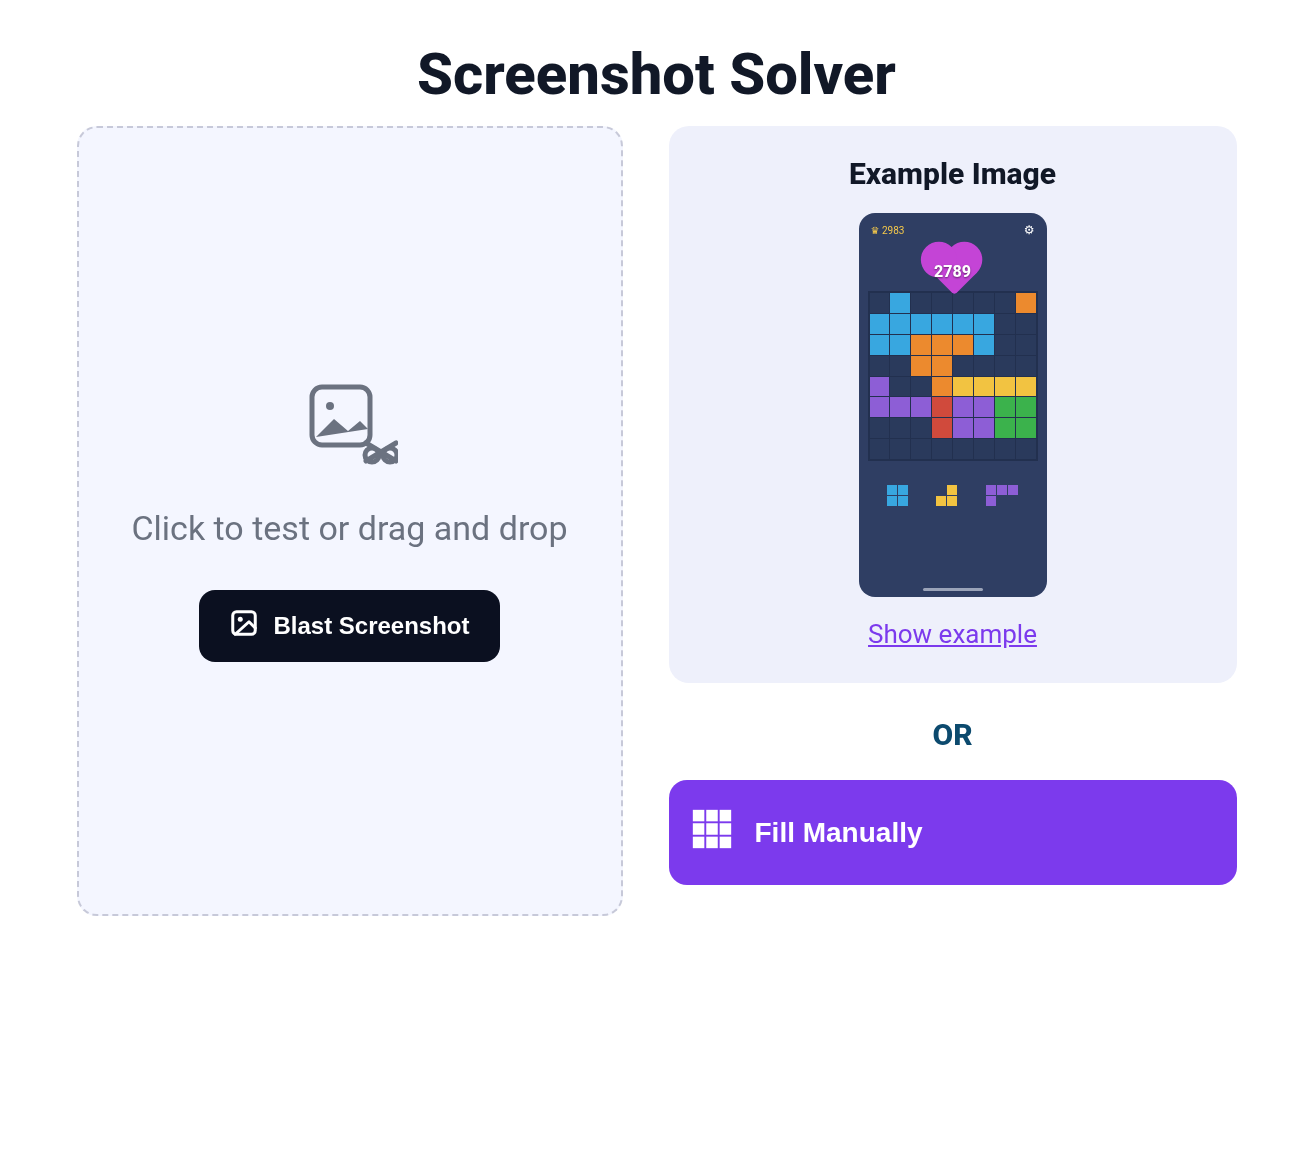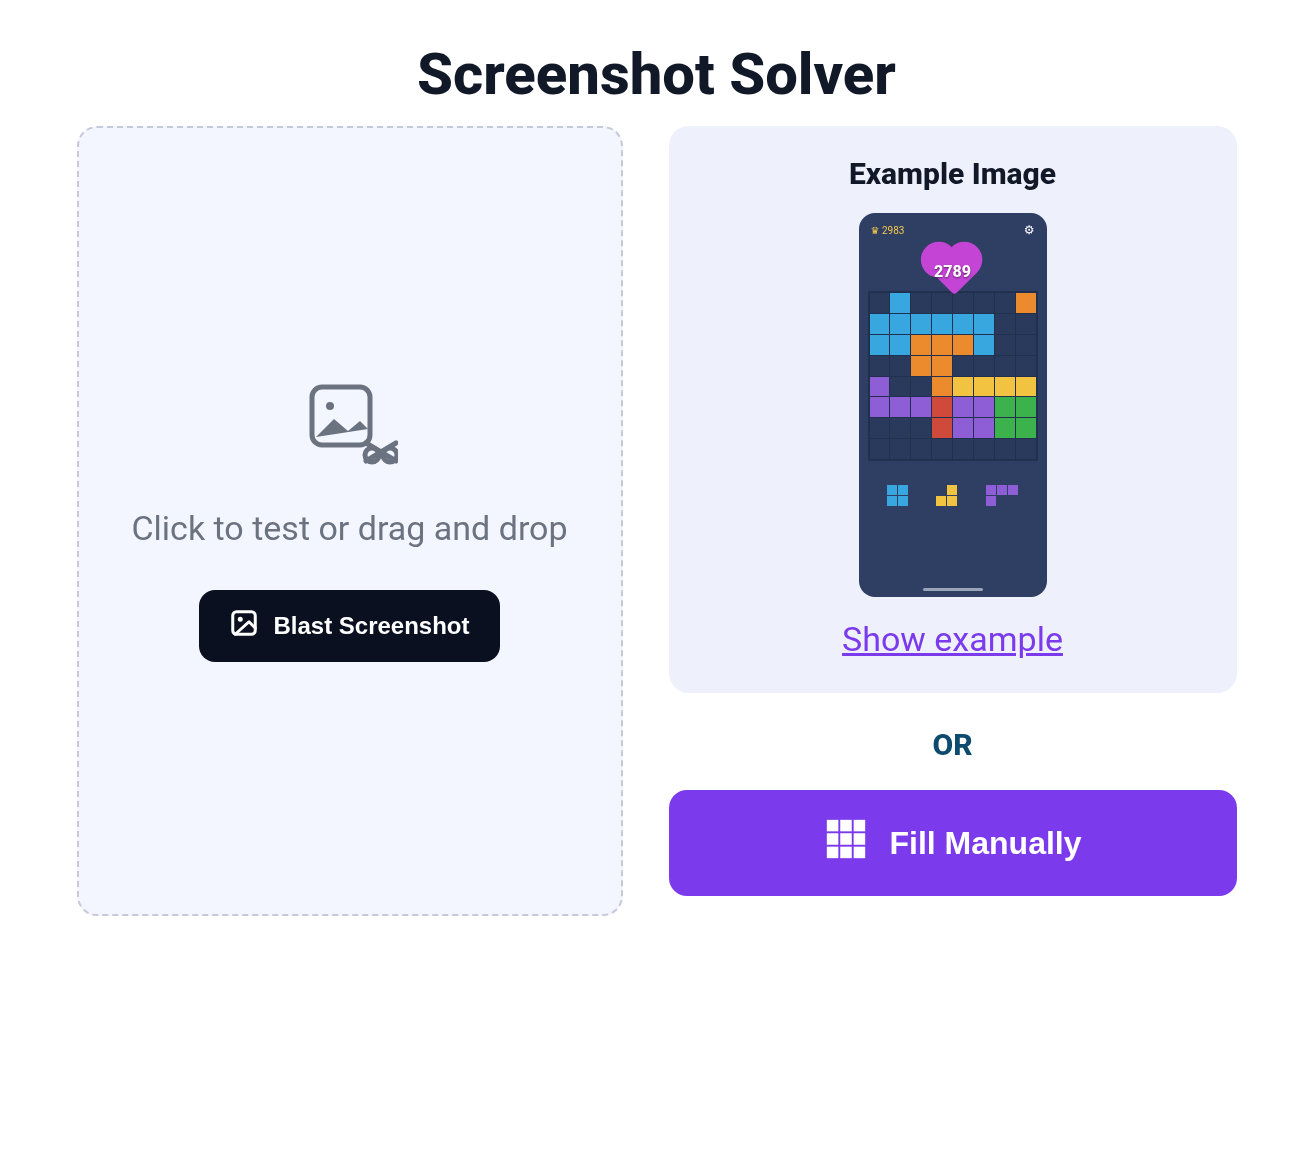--- a/index.html
+++ b/index.html
@@ -175,45 +175,44 @@
     bottom: 6px;
     left: 50%;
     transform: translateX(-50%);
     width: 60px;
     height: 3px;
     background: #9aa3b8;
     border-radius: 2px;
   }
   .show-example {
     color: #7c3aed;
-    font-size: 34px;
+    font-size: 26px;
     text-decoration: underline;
     cursor: pointer;
     background: none;
     border: none;
     font-family: inherit;
   }
   .or-text {
     text-align: center;
     font-size: 30px;
     font-weight: 800;
     color: #0c4a6e;
     margin: 34px 0 28px 0;
   }
   .fill-btn {
     background: #7c3aed;
     color: #fff;
     border: none;
     border-radius: 18px;
     padding: 26px 20px;
-    font-size: 32px;
+    font-size: 28px;
     font-weight: 700;
     display: flex;
     align-items: center;
-    justify-content: center;
     gap: 20px;
     cursor: pointer;
     width: 100%;
   }
 </style>
 </head>
 <body>
 
 <div class="container">
   <h1 class="heading">Screenshot Solver</h1>

